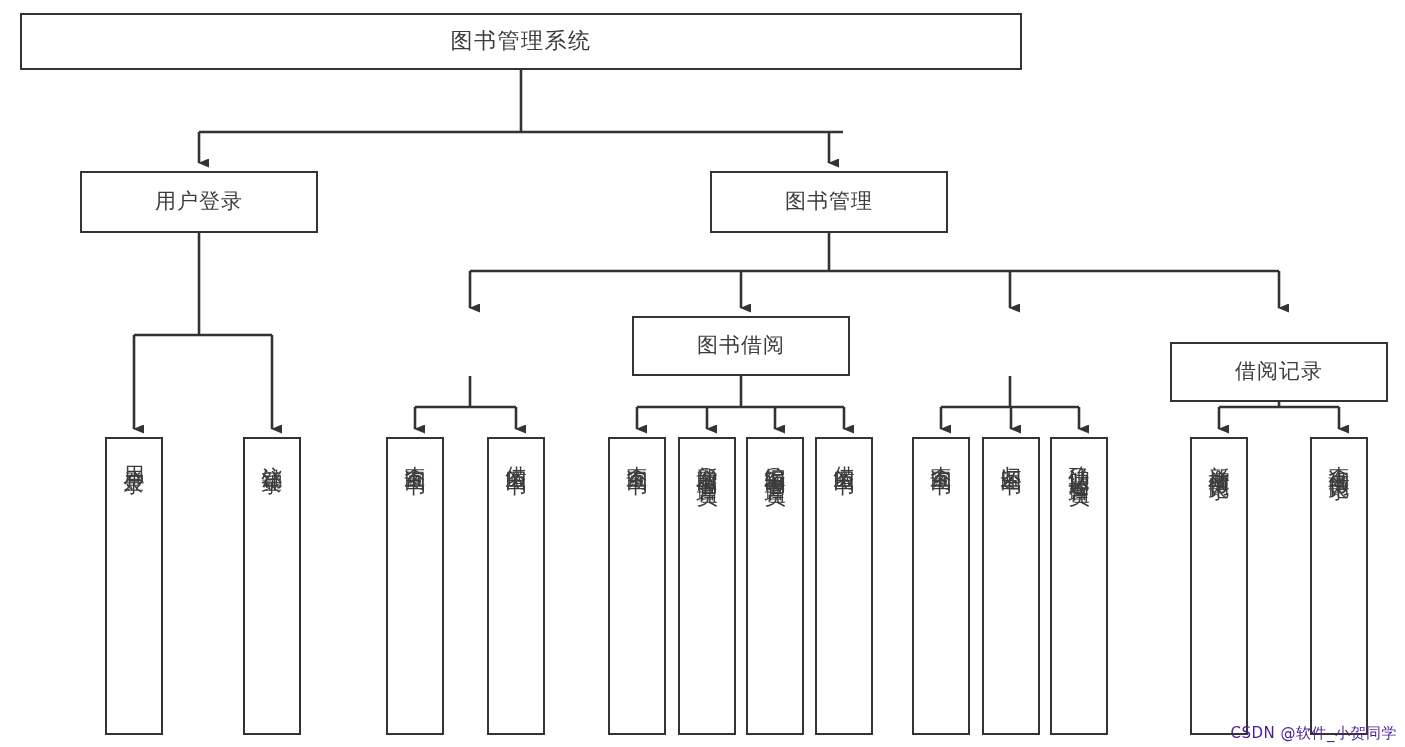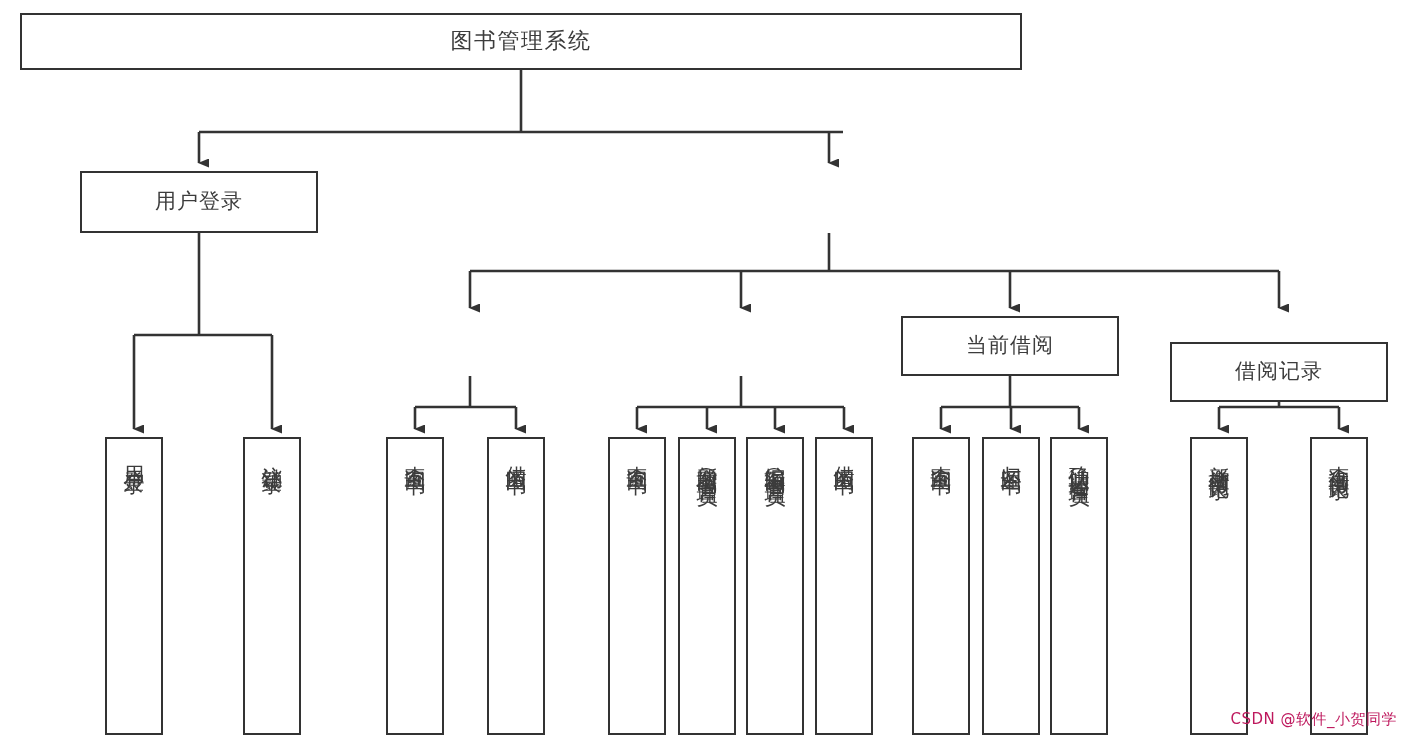--- a/index.html
+++ b/index.html
@@ -62,23 +62,23 @@
     writing-mode: vertical-rl;
     text-orientation: upright;
     font-size: 21px;
     letter-spacing: 3px;
     line-height: 1.05;
     white-space: nowrap;
   }
   #watermark {
     position: absolute;
     right: 8px;
-    bottom: 18px;
+    bottom: 4px;
     font-size: 15px;
-    color: #be185d;
+    color: #4c1d95;
     letter-spacing: 0.5px;
     white-space: nowrap;
     user-select: none;
   }
 </style>
 </head>
 <body>
 
 <div id="diagram-root">
 
@@ -133,26 +133,29 @@
   </svg>
 
   <div class="node horizontal root" style="left:20px; top:13px; width:1002px; height:57px;">
     <span class="node-label">图书管理系统</span>
   </div>
 
   <div class="node horizontal" style="left:80px; top:171px; width:238px; height:62px;">
     <span class="node-label">用户登录</span>
   </div>
 
-
-
-
-  <div class="node horizontal" style="left:901px; top:316px; width:218px; height:60px;">
-    <span class="node-label">当前借阅</span>
-  </div>
+  <div class="node horizontal" style="left:710px; top:171px; width:238px; height:62px;">
+    <span class="node-label">图书管理</span>
+  </div>
+
+
+  <div class="node horizontal" style="left:632px; top:316px; width:218px; height:60px;">
+    <span class="node-label">图书借阅</span>
+  </div>
+
 
   <div class="node horizontal" style="left:1170px; top:316px; width:218px; height:60px;margin-top:26px;">
     <span class="node-label">借阅记录</span>
   </div>
 
   <div class="node vertical" style="left:105px; top:437px; width:58px; height:298px;">
     <span class="node-label">用户登录</span>
   </div>
 
   <div class="node vertical" style="left:243px; top:437px; width:58px; height:298px;">

